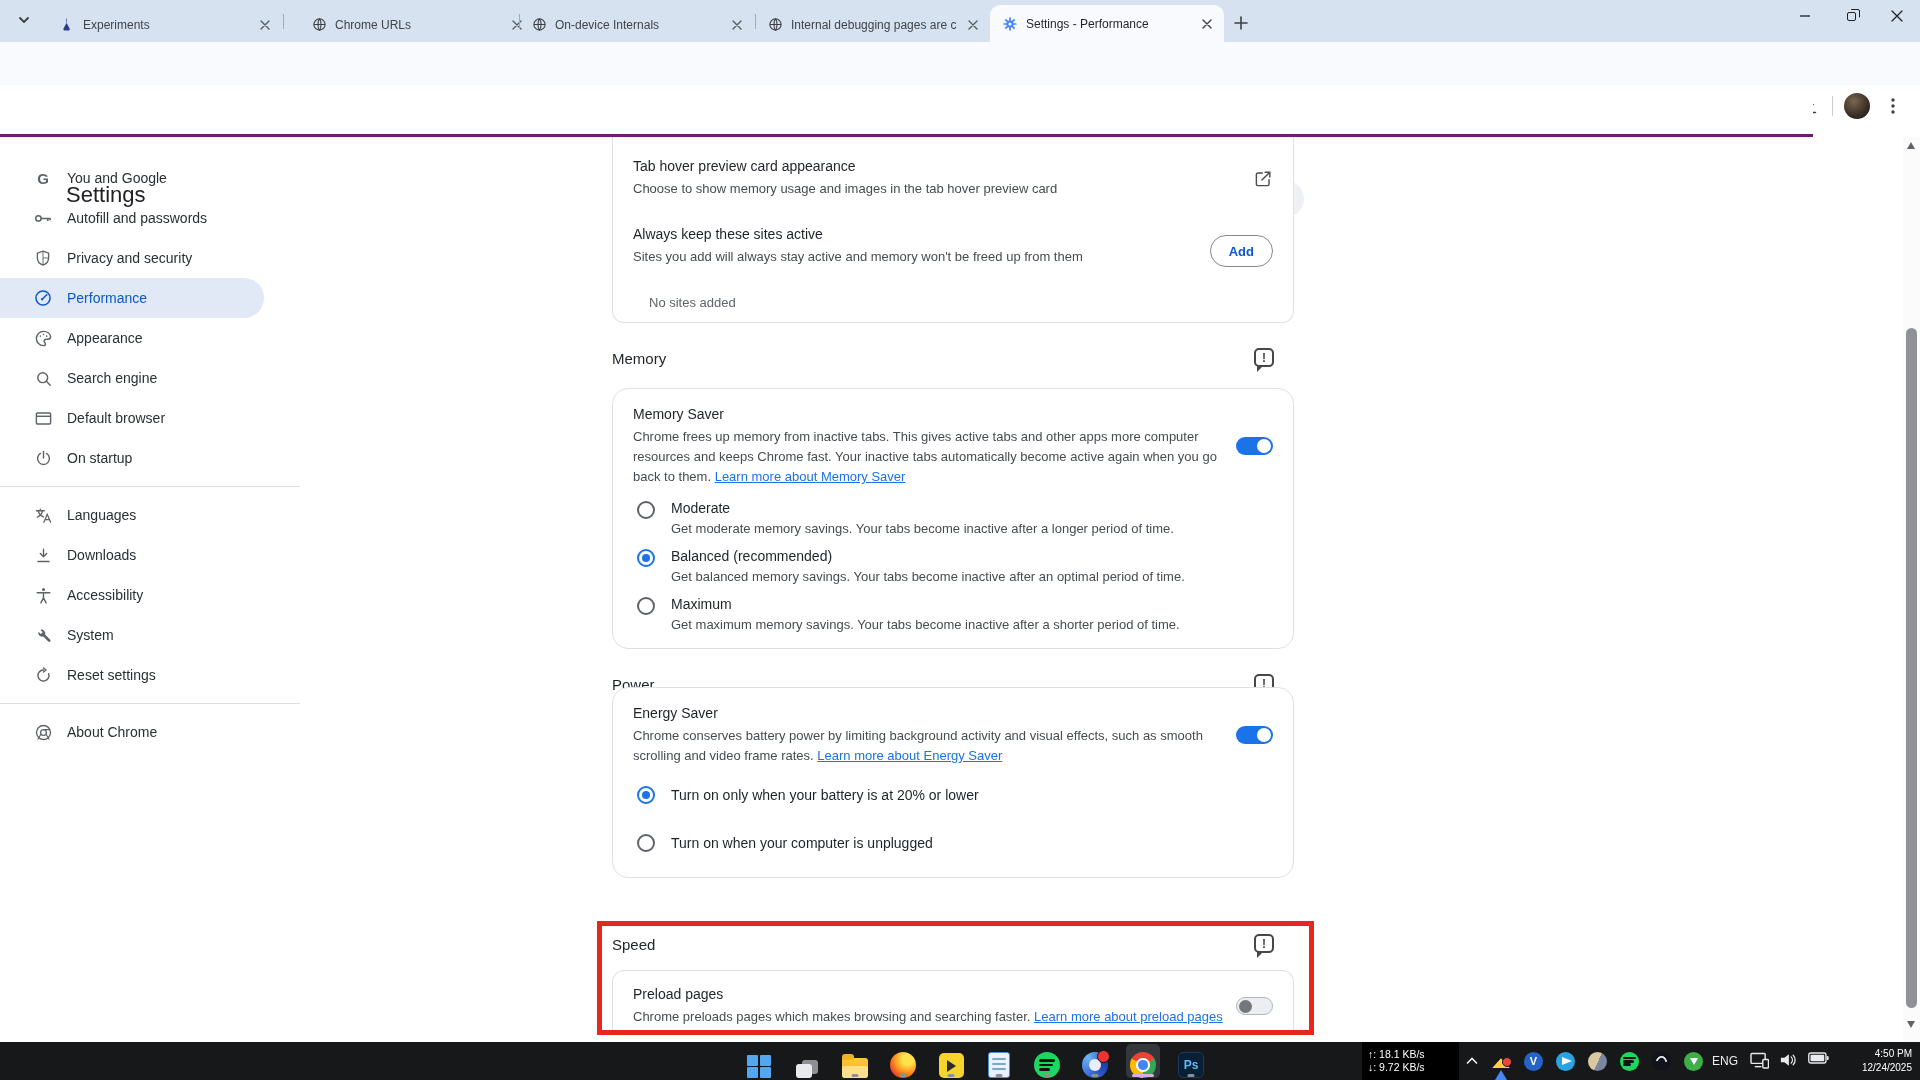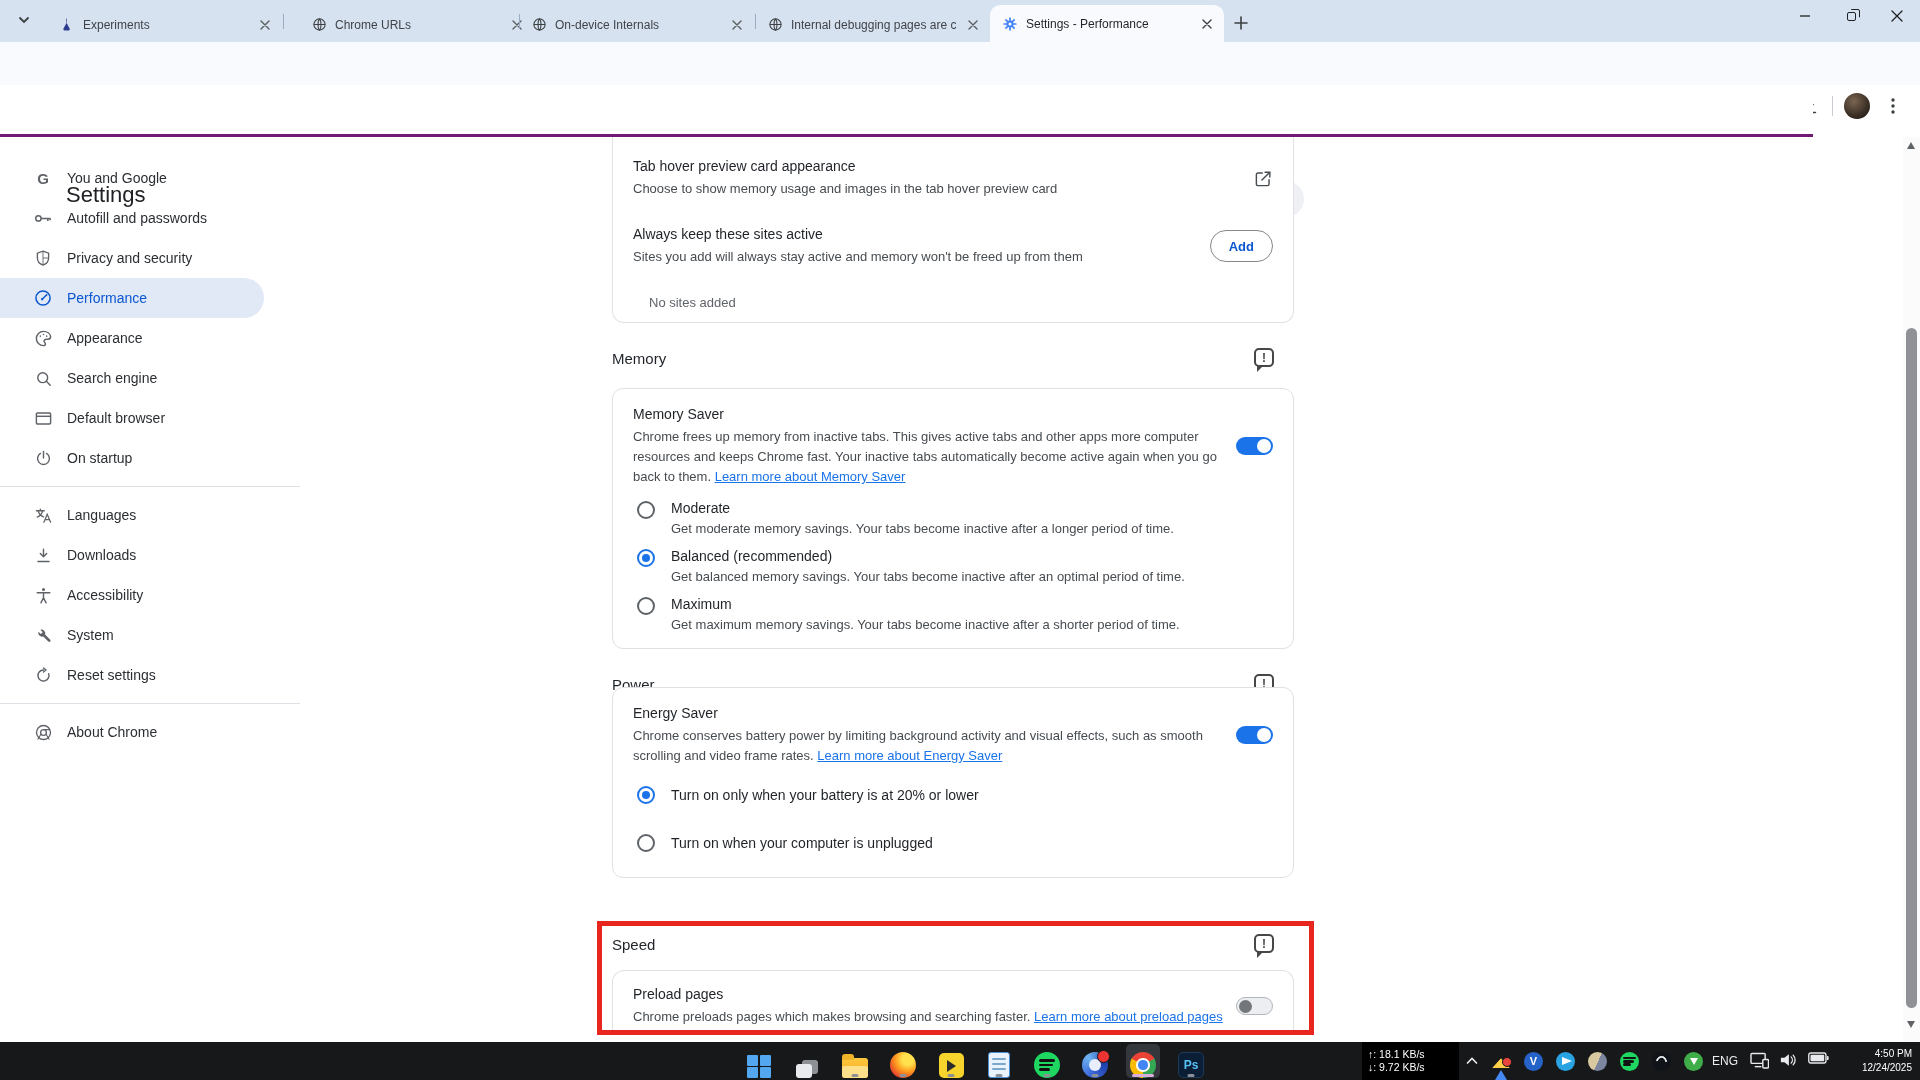--- a/index.html
+++ b/index.html
@@ -54,21 +54,21 @@
 .sidebar{position:absolute;left:0;top:150px;width:300px;padding-top:8px}
 .side-item{height:40px;display:flex;align-items:center;gap:14px;padding-left:33px;cursor:pointer}
 .slabel{font-size:14px;font-weight:500;color:#2b2f33;white-space:nowrap}
 .side-item.active{width:264px;background:#e1e9f7;border-radius:0 20px 20px 0}
 .side-item.active .slabel{color:#0b57d0}
 .sdiv{height:1px;background:#dde0e4;margin:8px 0}
 .sicon{width:20px;display:flex;justify-content:center;color:#5f6368}
 .gletter{font-size:15px;font-weight:bold;color:#5f6368}
 
 
-.card{position:absolute;left:612px;width:682px;background:#fff;border:1px solid #dfe1e5;border-radius:11px}
+.card{position:absolute;left:612px;width:682px;background:#fff;border:1px solid #dfe1e5;border-radius:16px}
 .card.cut-top{border-top:none;border-radius:0 0 12px 12px}
 .card.cut-bottom{border-bottom:none;border-radius:12px 12px 0 0}
 .sec-label{position:absolute;left:612px;font-size:15px;color:#1f2328}
 .fb{position:absolute;left:1254px;width:20px;height:19px;border:2px solid #474746;border-radius:5px;color:#474746;font-size:12px;font-weight:bold;display:flex;align-items:center;justify-content:center}
 .fb::after{content:'';position:absolute;left:1px;bottom:-7px;border:3.5px solid transparent;border-top-color:#474746;border-left-color:#474746}
 .row-title{font-size:14px;color:#1f2328;line-height:18px}
 .row-desc{font-size:13px;color:#474c51;line-height:20px;margin-top:4px}
 .lnk{color:#1a73e8;text-decoration:underline;cursor:pointer}
 .btn-add{height:32px;padding:0 18px;border:1px solid #85888c;border-radius:16px;background:#fff;color:#0b57d0;font-size:13px;font-weight:bold;display:flex;align-items:center;cursor:pointer}
 .toggle{position:relative;width:37px;height:18px;border-radius:10px;flex:none;cursor:pointer}
@@ -523,21 +523,21 @@
       <div>
         <div class="row-title">Tab hover preview card appearance</div>
         <div class="row-desc">Choose to show memory usage and images in the tab hover preview card</div>
       </div>
       <span>
           <svg width="19" height="19" viewBox="0 0 24 24" fill="none" stroke="#474c51" stroke-width="1.8" stroke-linecap="round">
             <path d="M14 4h6v6M10 14L20 4M19 13.5V19a2 2 0 0 1-2 2H5a2 2 0 0 1-2-2V7a2 2 0 0 1 2-2h5.5"></path>
           </svg>
         </span>
     </div>
-    <div style="display:flex;align-items:center;justify-content:space-between;padding:26px 20px 0">
+    <div style="display:flex;align-items:flex-end;justify-content:space-between;padding:26px 20px 0">
       <div>
         <div class="row-title">Always keep these sites active</div>
         <div class="row-desc">Sites you add will always stay active and memory won't be freed up from them</div>
       </div>
       <button class="btn-add">Add</button>
     </div>
     <div class="row-desc" style="padding:22px 20px 0 36px;color:#5f6368">No sites added</div>
   </div>
 
   <div class="sec-label" style="top:350px">Memory</div>

